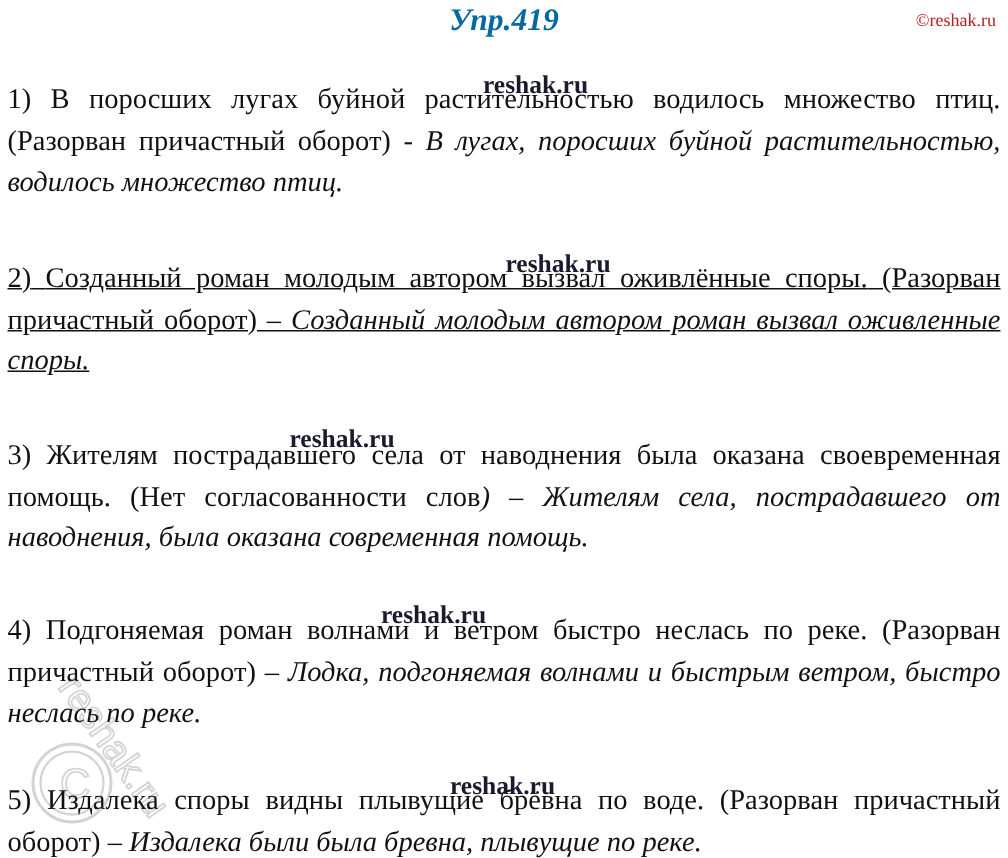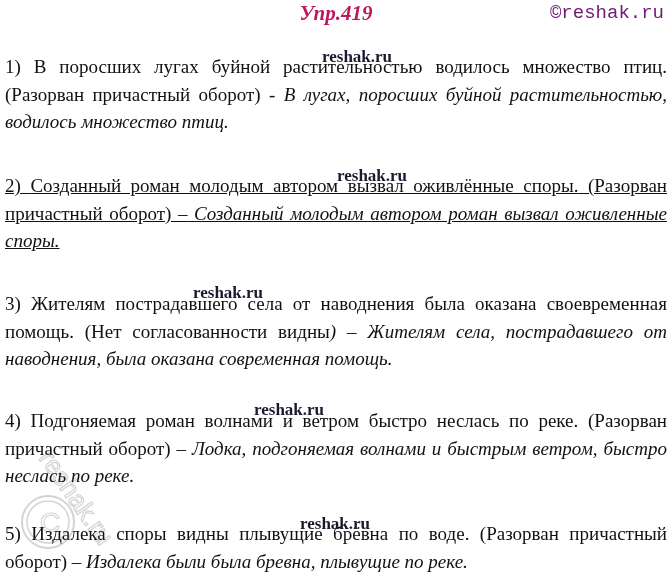--- a/index.html
+++ b/index.html
@@ -4,26 +4,26 @@
   <style>
     html, body { margin: 0; padding: 0; background: #ffffff; }
     body {
       width: 672px; height: 572px; position: relative; overflow: hidden;
       font-family: "Liberation Serif", "DejaVu Serif", serif;
       color: #111111;
     }
     .title {
       position: absolute; top: 0px; left: 0; width: 672px; text-align: center;
       font-size: 21px; font-weight: bold; font-style: italic; line-height: 26px;
-      color: #be185d;
+      color: #0369a1;
     }
     .copyright {
       position: absolute; top: 1px; right: 8px;
-      font-family: Liberation Mono, monospace;
-      font-size: 19px; line-height: 24px; color: #701a75;
+      font-family: Liberation Serif, serif;
+      font-size: 12px; line-height: 24px; color: #b91c1c;
     }
     .item {
       position: absolute; left: 5px; width: 662px;
       font-size: 19px; line-height: 27.5px;
       text-align: justify; text-align-last: left;
     }
     .item .it { font-style: italic; }
     .wm {
       position: absolute;
       font-family: "Liberation Serif", "DejaVu Serif", serif;
@@ -53,21 +53,21 @@
   <span>2)</span>
   <span>Созданный роман молодым автором вызвал оживлённые споры.</span>
   <span>(Разорван причастный оборот) –</span>
   <span class="it">Созданный молодым автором роман вызвал оживленные споры.</span>
 </div>
 <div class="wm" style="left:337px; top:167px;">reshak.ru</div>
 
 <div class="item" style="top:290px;">
   <span>3)</span>
   <span>Жителям пострадавшего села от наводнения была оказана своевременная помощь.</span>
-  <span>(Нет согласованности видны</span><span class="it">) – Жителям села, пострадавшего от наводнения, была оказана современная помощь.</span>
+  <span>(Нет согласованности слов</span><span class="it">) – Жителям села, пострадавшего от наводнения, была оказана современная помощь.</span>
 </div>
 <div class="wm" style="left:193px; top:284px;">reshak.ru</div>
 
 <div class="item" style="top:407px;">
   <span>4)</span>
   <span>Подгоняемая роман волнами и ветром быстро неслась по реке.</span>
   <span>(Разорван причастный оборот) –</span>
   <span class="it">Лодка, подгоняемая волнами и быстрым ветром, быстро неслась по реке.</span>
 </div>
 <div class="wm" style="left:254px; top:401px;">reshak.ru</div>

